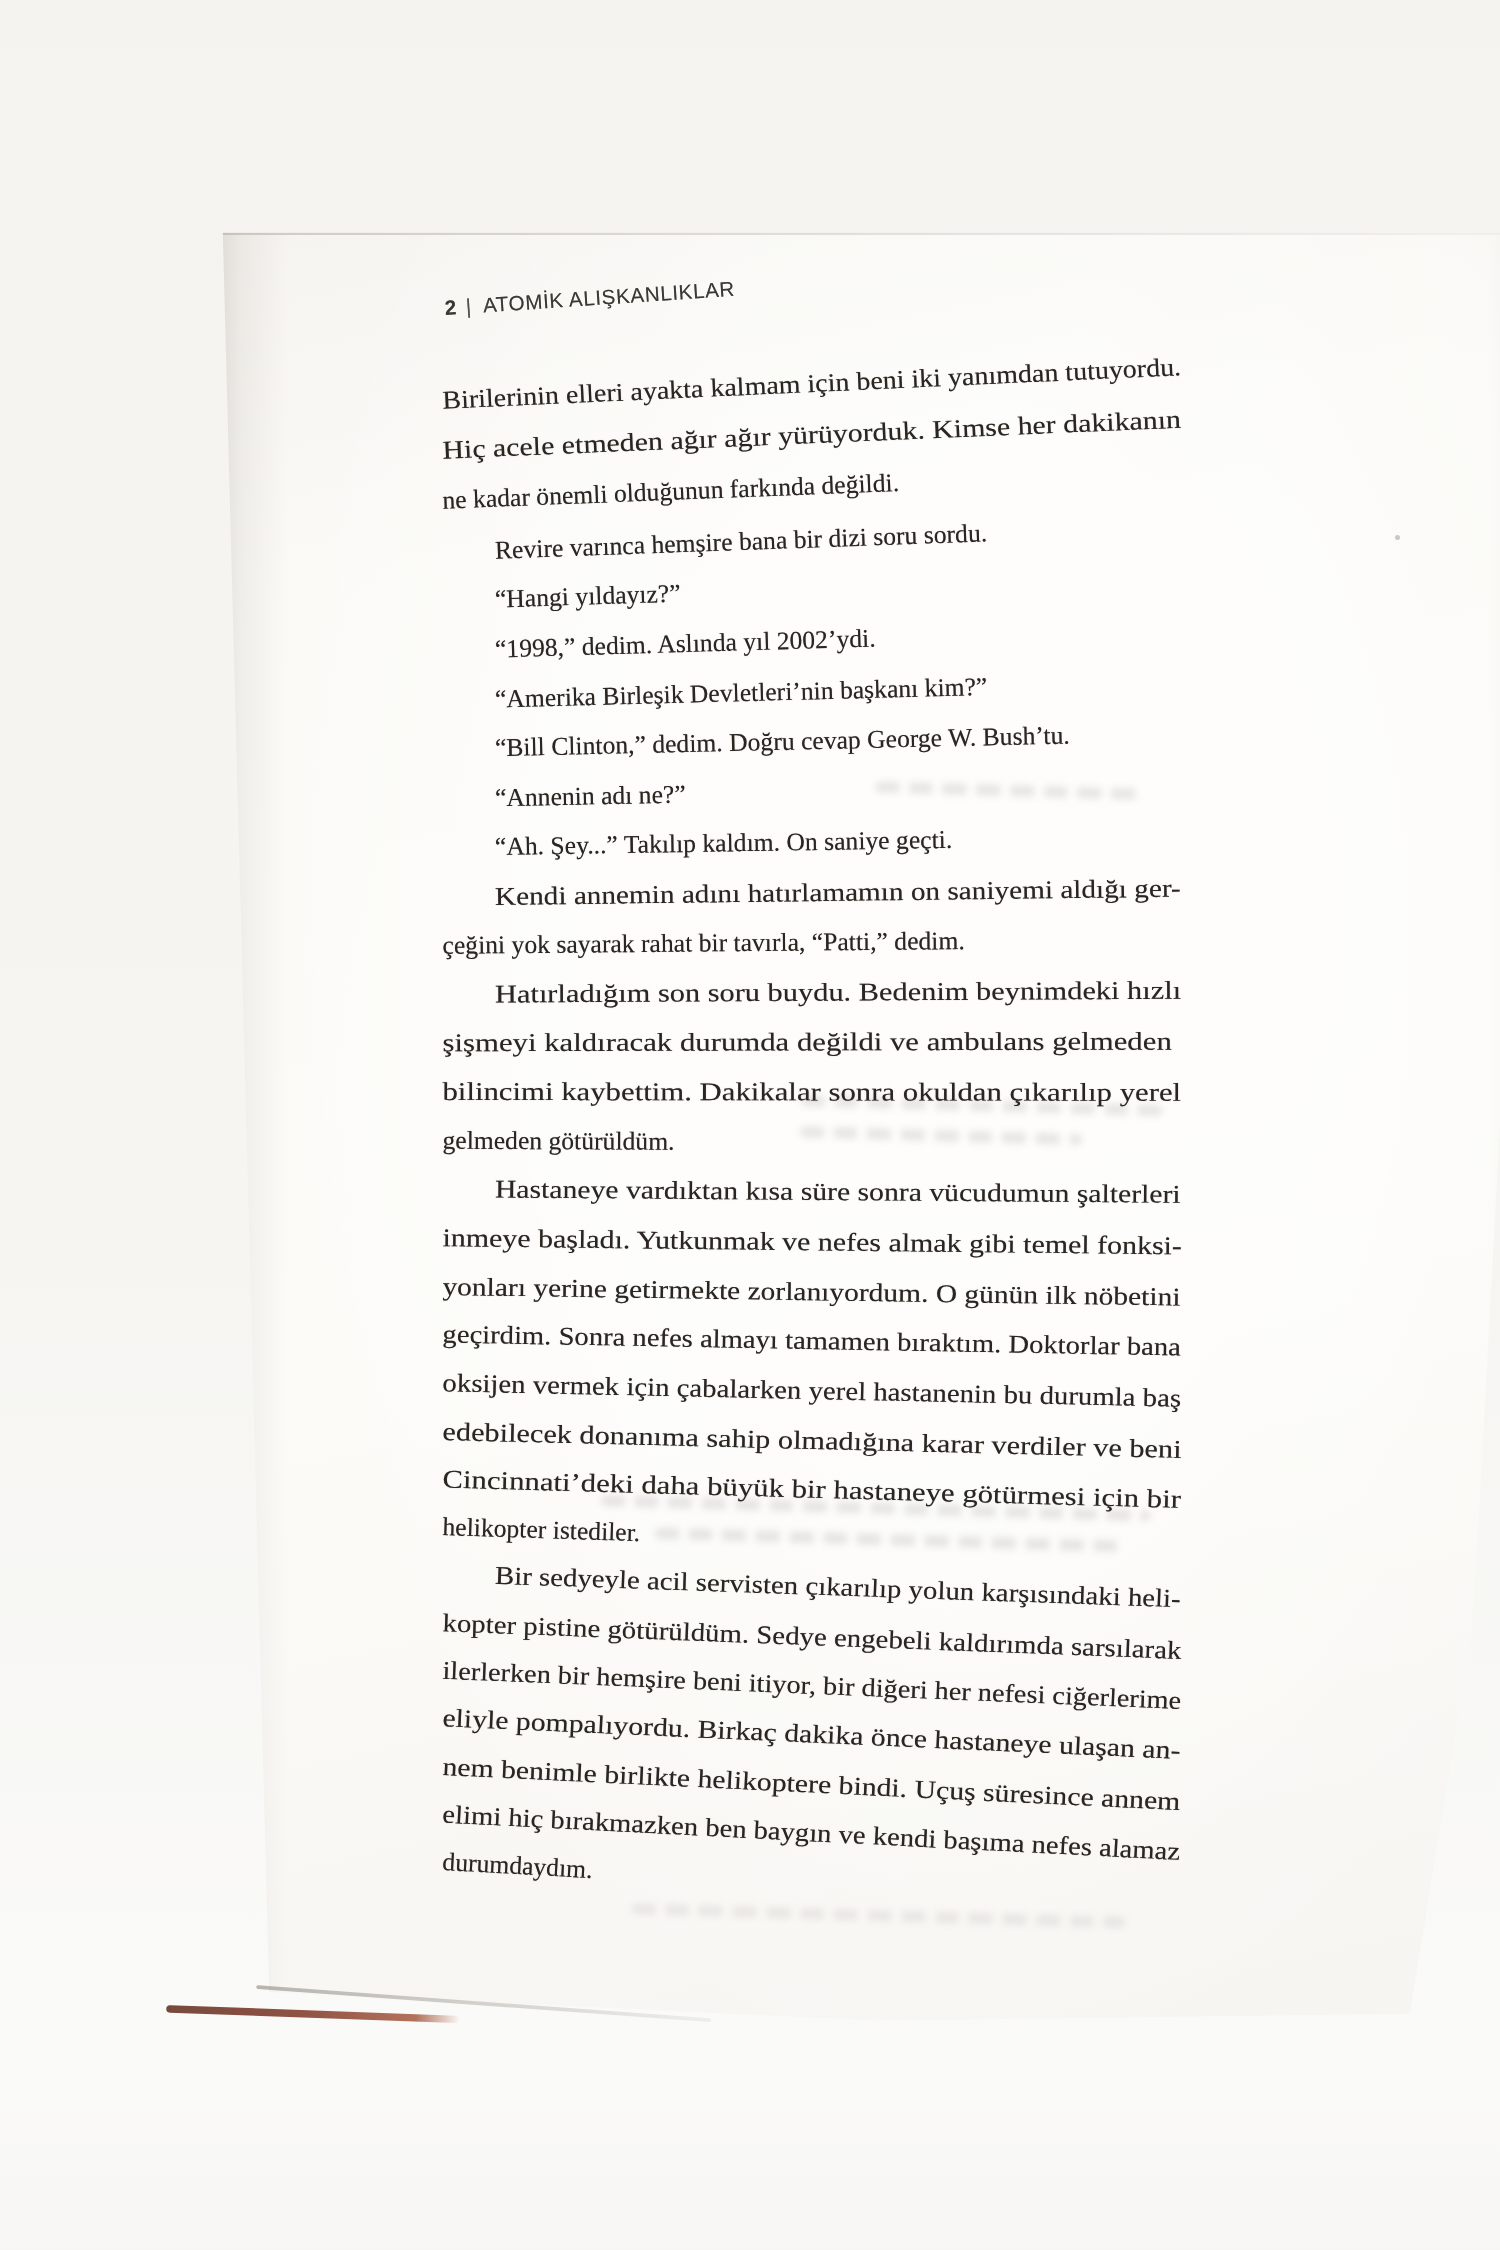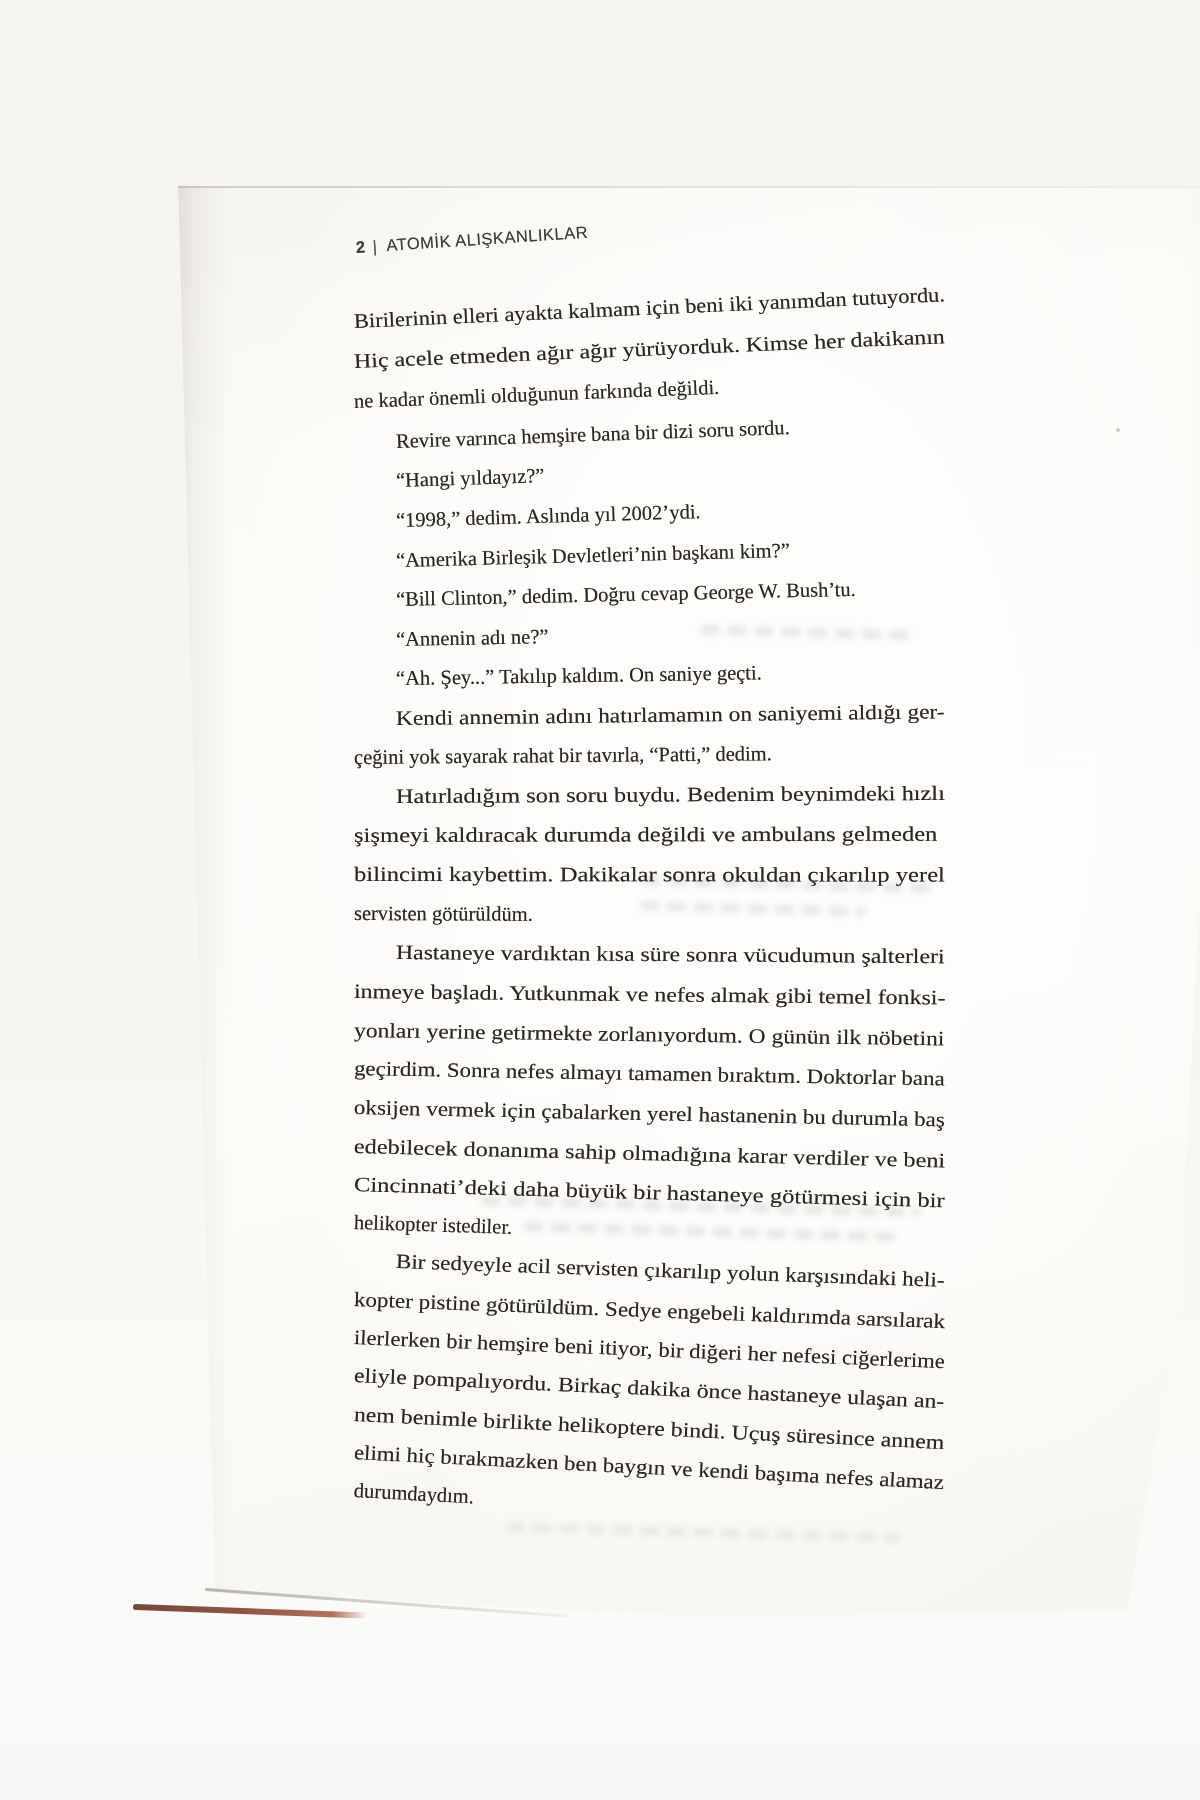--- a/index.html
+++ b/index.html
@@ -114,21 +114,21 @@
       <div class="line" style="left: 396px; top: 505.125px; transform: rotate(-1.65deg) scaleX(1);"><span>“1998,” dedim. Aslında yıl 2002’ydi.</span></div>
       <div class="line" style="left: 396px; top: 544.74px; transform: rotate(-1.46deg) scaleX(1);"><span>“Amerika Birleşik Devletleri’nin başkanı kim?”</span></div>
       <div class="line" style="left: 396px; top: 584.285px; transform: rotate(-1.27deg) scaleX(1);"><span>“Bill Clinton,” dedim. Doğru cevap George W. Bush’tu.</span></div>
       <div class="line" style="left: 396px; top: 623.76px; transform: rotate(-1.08deg) scaleX(1);"><span>“Annenin adı ne?”</span></div>
       <div class="line" style="left: 396px; top: 663.165px; transform: rotate(-0.89deg) scaleX(1);"><span>“Ah. Şey...” Takılıp kaldım. On saniye geçti.</span></div>
       <div class="line" style="left: 396px; top: 702.5px; transform: rotate(-0.7deg) scaleX(1.1414);"><span>Kendi annemin adını hatırlamamın on saniyemi aldığı ger-</span></div>
       <div class="line" style="left: 354px; top: 741.765px; transform: rotate(-0.51deg) scaleX(1);"><span>çeğini yok sayarak rahat bir tavırla, “Patti,” dedim.</span></div>
       <div class="line" style="left: 396px; top: 780.96px; transform: rotate(-0.32deg) scaleX(1.1857);"><span>Hatırladığım son soru buydu. Bedenim beynimdeki hızlı</span></div>
       <div class="line" style="left: 354px; top: 820.085px; transform: rotate(-0.13deg) scaleX(1.2);"><span>şişmeyi kaldıracak durumda değildi ve ambulans gelmeden</span></div>
       <div class="line" style="left: 354px; top: 859.14px; transform: rotate(0.06deg) scaleX(1.2);"><span>bilincimi kaybettim. Dakikalar sonra okuldan çıkarılıp yerel</span></div>
-      <div class="line" style="left: 354px; top: 898.125px; transform: rotate(0.25deg) scaleX(1);"><span>servisten götürüldüm.</span></div>
+      <div class="line" style="left: 354px; top: 898.125px; transform: rotate(0.25deg) scaleX(1);"><span>gelmeden götürüldüm.</span></div>
       <div class="line" style="left: 396px; top: 937.04px; transform: rotate(0.44deg) scaleX(1.1582);"><span>Hastaneye vardıktan kısa süre sonra vücudumun şalterleri</span></div>
       <div class="line" style="left: 354px; top: 975.885px; transform: rotate(0.63deg) scaleX(1.168);"><span>inmeye başladı. Yutkunmak ve nefes almak gibi temel fonksi-</span></div>
       <div class="line" style="left: 354px; top: 1014.66px; transform: rotate(0.82deg) scaleX(1.1498);"><span>yonları yerine getirmekte zorlanıyordum. O günün ilk nöbetini</span></div>
       <div class="line" style="left: 354px; top: 1053.37px; transform: rotate(1.01deg) scaleX(1.1172);"><span>geçirdim. Sonra nefes almayı tamamen bıraktım. Doktorlar bana</span></div>
       <div class="line" style="left: 354px; top: 1092px; transform: rotate(1.2deg) scaleX(1.1236);"><span>oksijen vermek için çabalarken yerel hastanenin bu durumla baş</span></div>
       <div class="line" style="left: 354px; top: 1130.57px; transform: rotate(1.39deg) scaleX(1.182);"><span>edebilecek donanıma sahip olmadığına karar verdiler ve beni</span></div>
       <div class="line" style="left: 354px; top: 1169.06px; transform: rotate(1.58deg) scaleX(1.2);"><span>Cincinnati’deki daha büyük bir hastaneye götürmesi için bir</span></div>
       <div class="line" style="left: 354px; top: 1207.48px; transform: rotate(1.77deg) scaleX(1);"><span>helikopter istediler.</span></div>
       <div class="line" style="left: 396px; top: 1245.84px; transform: rotate(1.96deg) scaleX(1.125);"><span>Bir sedyeyle acil servisten çıkarılıp yolun karşısındaki heli-</span></div>
       <div class="line" style="left: 354px; top: 1284.12px; transform: rotate(2.15deg) scaleX(1.1257);"><span>kopter pistine götürüldüm. Sedye engebeli kaldırımda sarsılarak</span></div>

